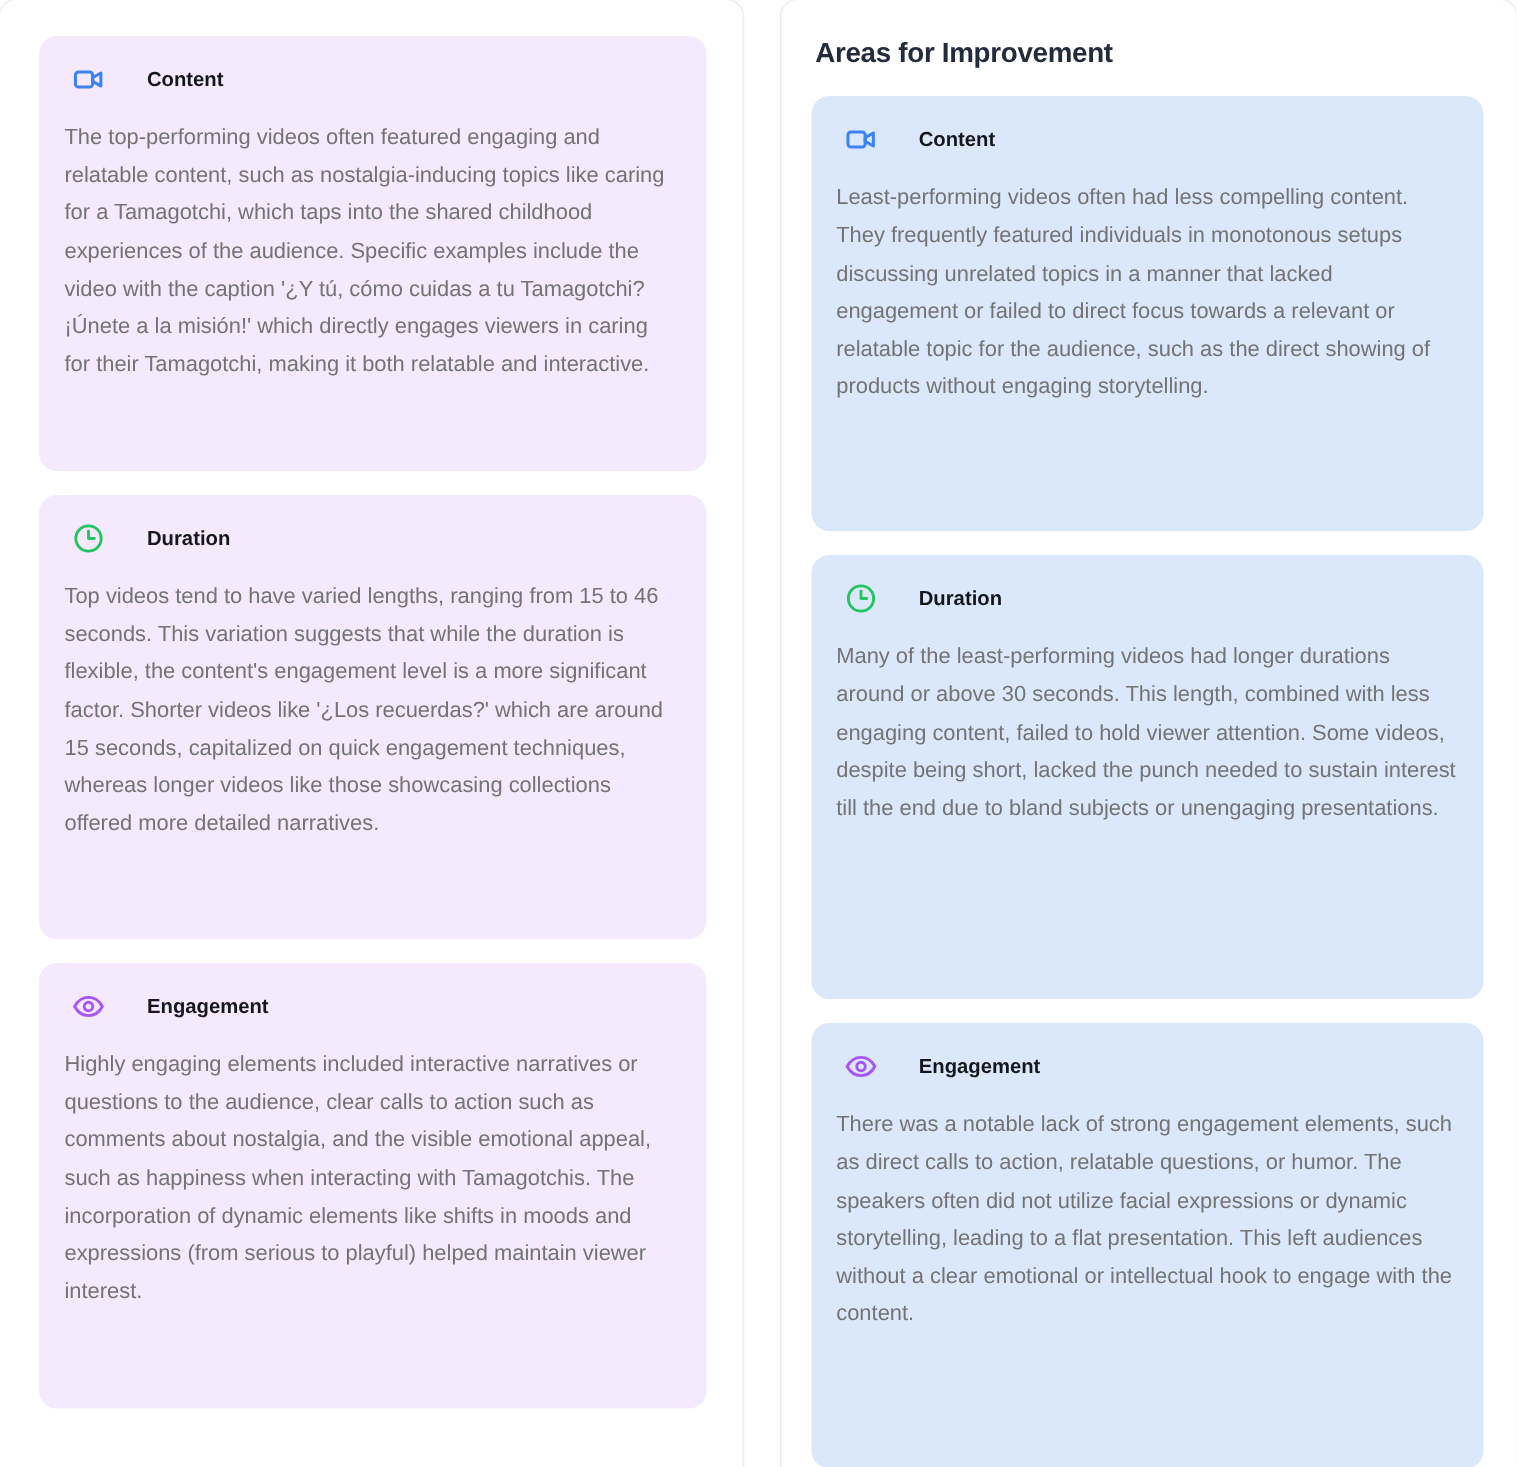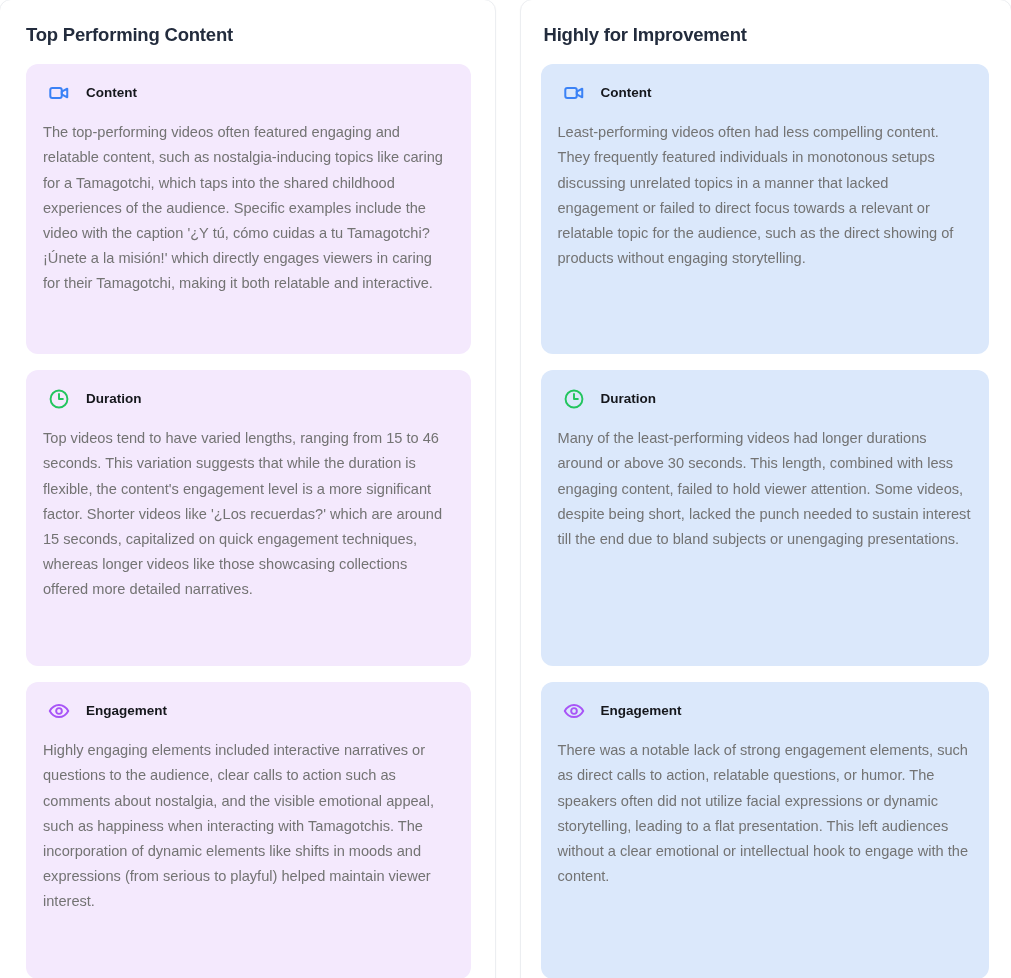--- a/index.html
+++ b/index.html
@@ -66,21 +66,21 @@
     padding: 18px 16px 16px 14px;
     margin-bottom: 16px;
     box-sizing: border-box;
   }
   .card.purple { background: #f4e9fd; }
   .card.blue   { background: #dbe8fb; }
 
   .card-head {
     display: flex;
     align-items: center;
-    gap: 16px;
+    gap: 28px;
     margin-bottom: 16px;
     padding-left: 8px;
   }
 
   .card-icon {
     width: 22px;
     height: 22px;
     flex: 0 0 22px;
     display: block;
   }
@@ -109,21 +109,20 @@
   .h-content-right  { min-height: 290px; }
   .h-duration-right { min-height: 296px; }
   .h-engage-right   { min-height: 297px; }
 </style>
 </head>
 <body>
 
 <div class="board">
 
   <section class="panel panel-left">
-    <h2 class="panel-title">Top Performing Content</h2>
 
     <div class="card purple h-content-left">
       <div class="card-head">
         <span class="card-icon">
           <svg viewBox="0 0 24 24" width="22" height="22" fill="none" stroke="#3b82f6" stroke-width="2.2" stroke-linecap="round" stroke-linejoin="round">
             <rect x="2.5" y="6.5" width="12.5" height="11" rx="2.2"></rect>
             <path d="M15 10.6 L21 7.3 L21 16.7 L15 13.4 Z"></path>
           </svg>
         </span>
         <span class="card-title">Content</span>
@@ -152,21 +151,21 @@
             <circle cx="12" cy="12" r="3.1"></circle>
           </svg>
         </span>
         <span class="card-title">Engagement</span>
       </div>
       <p class="card-body">Highly engaging elements included interactive narratives or questions to the audience, clear calls to action such as comments about nostalgia, and the visible emotional appeal, such as happiness when interacting with Tamagotchis. The incorporation of dynamic elements like shifts in moods and expressions (from serious to playful) helped maintain viewer interest.</p>
     </div>
   </section>
 
   <section class="panel panel-right">
-    <h2 class="panel-title">Highly for Improvement</h2>
+    <h2 class="panel-title">Areas for Improvement</h2>
 
     <div class="card blue h-content-right">
       <div class="card-head">
         <span class="card-icon">
           <svg viewBox="0 0 24 24" width="22" height="22" fill="none" stroke="#3b82f6" stroke-width="2.2" stroke-linecap="round" stroke-linejoin="round">
             <rect x="2.5" y="6.5" width="12.5" height="11" rx="2.2"></rect>
             <path d="M15 10.6 L21 7.3 L21 16.7 L15 13.4 Z"></path>
           </svg>
         </span>
         <span class="card-title">Content</span>

